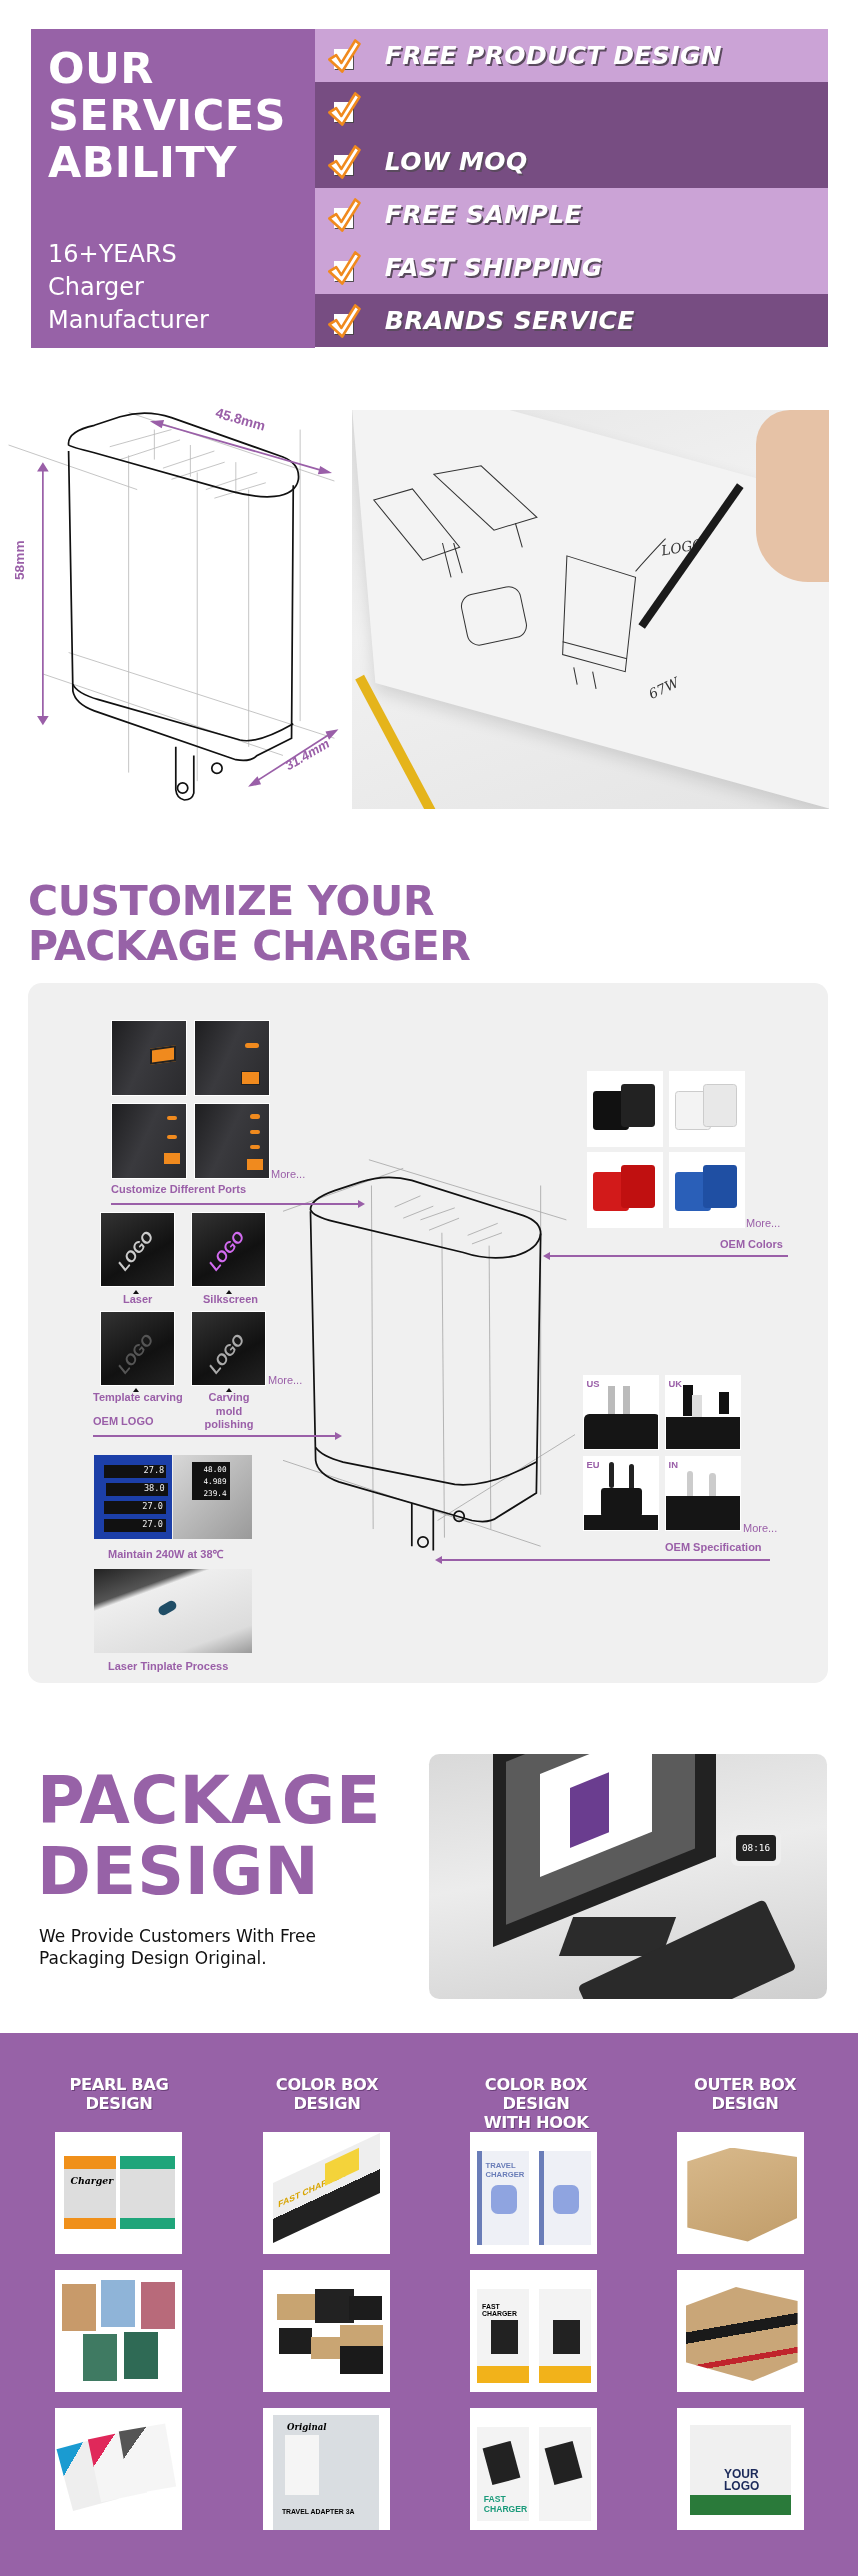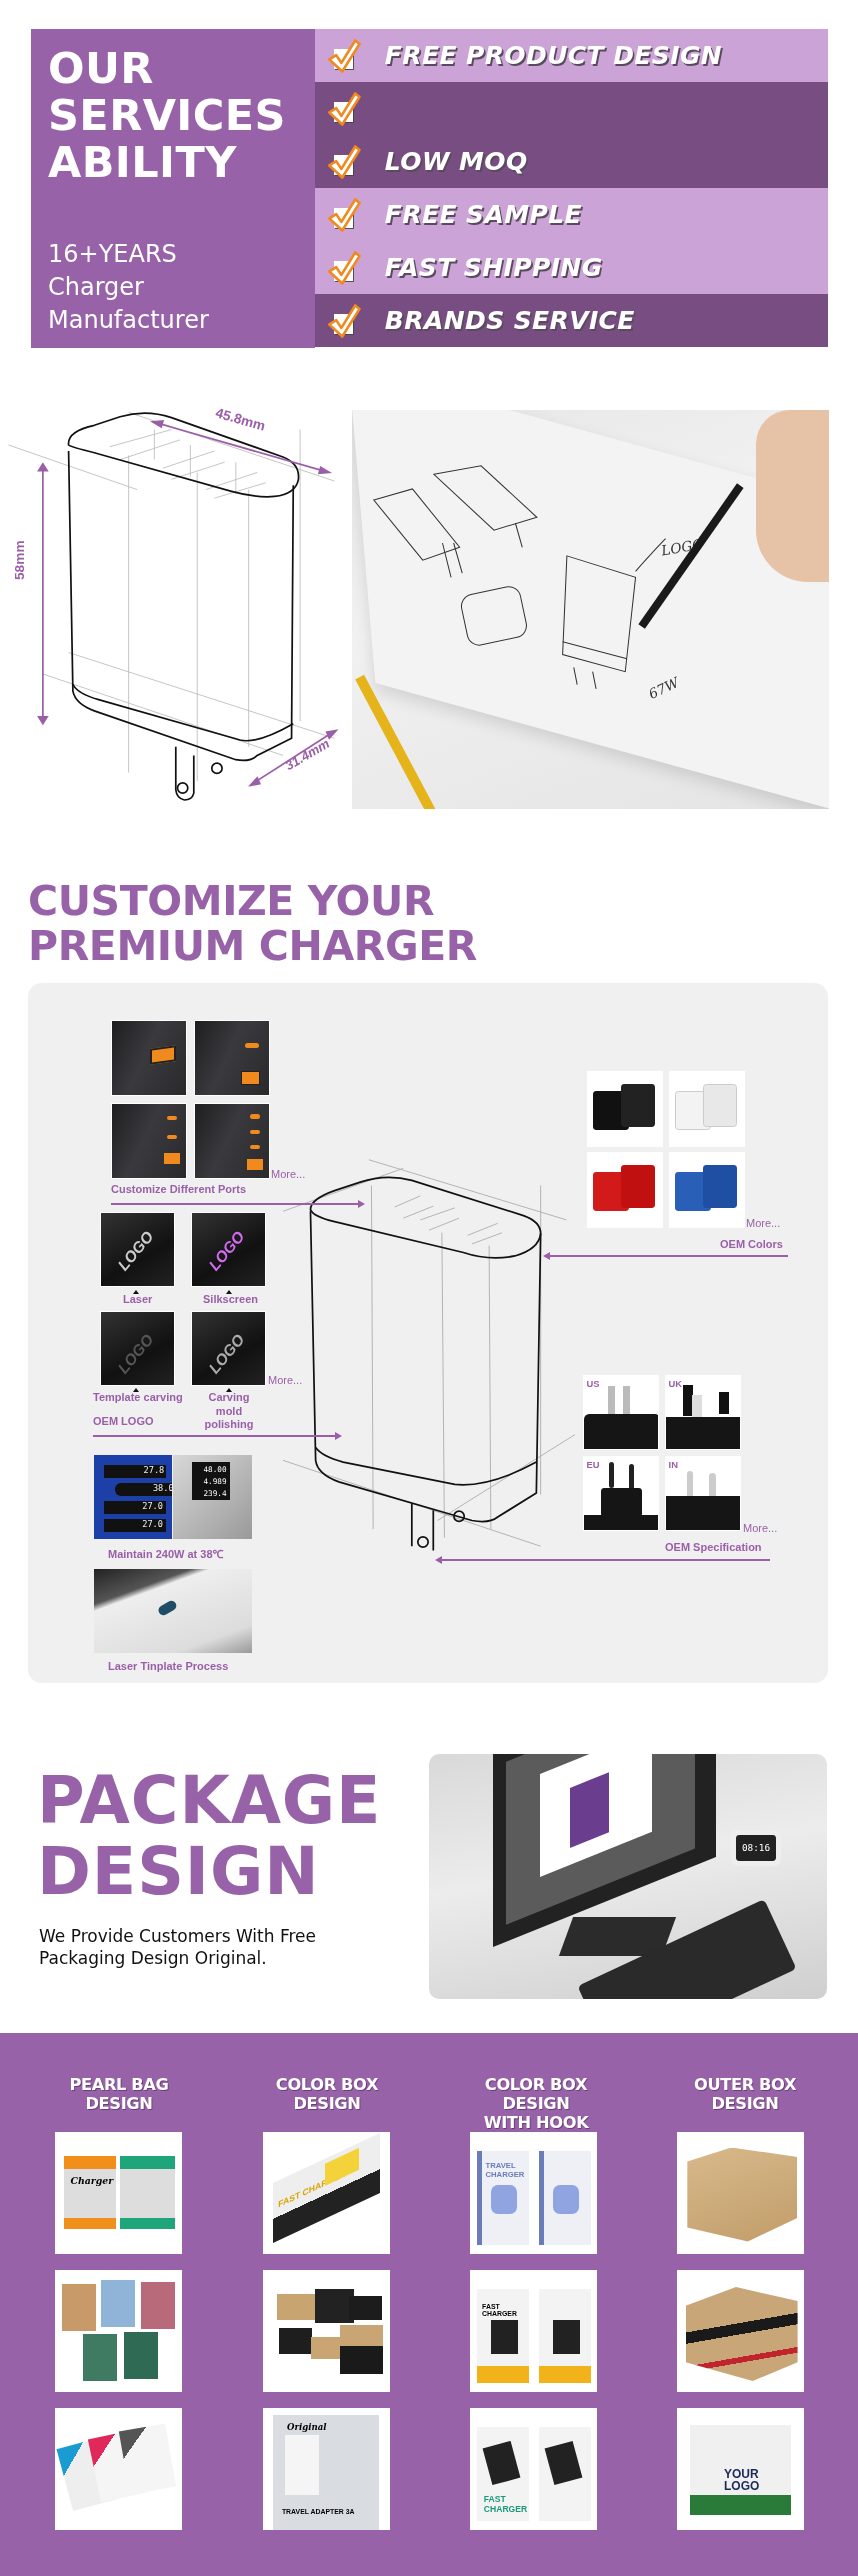--- a/index.html
+++ b/index.html
@@ -173,21 +173,21 @@
   </svg>
   <span class="abs" style="left:309px;top:129px;font-size:13.7px;color:#333;font-family:'DejaVu Serif',serif;font-style:italic;transform:rotate(-10deg);">LOGO</span>
   <span class="abs" style="left:296px;top:270px;font-size:13.7px;color:#333;font-family:'DejaVu Serif',serif;font-style:italic;transform:rotate(-25deg);">67W</span>
   <div class="abs" style="left:335px;top:60px;width:7.7px;height:172px;background:#1a1a1a;transform:rotate(35deg);"></div>
   <div class="abs" style="left:404px;top:0px;width:77px;height:172px;background:#e6c2a6;border-radius:34px 0 0 52px;"></div>
   <div class="abs" style="left:39px;top:258px;width:10.3px;height:155px;background:#e5b41b;transform:rotate(-28deg);"></div>
 </div>
 
 <div class="abs h-purple customize-h">
   <div>CUSTOMIZE YOUR</div>
-  <div>PREMIUM CHARGER</div>
+  <div>PACKAGE CHARGER</div>
 </div>
 
 <div class="abs panel"></div>
 
 <svg class="abs" style="left:283px;top:1151px" width="292" height="404" viewBox="0 0 340 470">
   <g stroke="#aaa" stroke-width="1" fill="none">
     <line x1="0" y1="70" x2="140" y2="20"></line>
       <line x1="100" y1="10" x2="330" y2="80"></line>
     <line x1="0" y1="360" x2="300" y2="460"></line>
       <line x1="180" y1="430" x2="340" y2="330"></line>
@@ -249,21 +249,21 @@
 <span class="more" style="left:268px;top:1374px;">More...</span>
 <span class="tri" style="left:133px;top:1388px;"></span>
 <span class="tri" style="left:226px;top:1388px;"></span>
 <span class="lbl" style="left:93px;top:1391px;">Template carving</span>
 <span class="lbl" style="left:194px;top:1391px;width:70px;white-space:normal;text-align:center;line-height:13.7px;">Carving mold polishing</span>
 <span class="lbl" style="left:93px;top:1415px;">OEM LOGO</span>
 <div class="arrow-r" style="left:93px;top:1435px;width:242px;"></div>
 
 <div class="abs" style="left:94px;top:1455px;width:78px;height:84px;background:#1c3fa8;overflow:hidden;">
   <div class="abs" style="left:10.3px;top:10.3px;width:62px;height:13px;background:#111;color:#eee;font-family:'DejaVu Sans Mono',monospace;font-size:8.6px;text-align:right;padding-right:2px;">27.8</div>
-  <div class="abs" style="left:21px;top:28px;width:62px;height:13px;background:#111;color:#eee;font-family:'DejaVu Sans Mono',monospace;font-size:8.6px;text-align:right;padding-right:3.4px;border-radius:6px;">38.0</div>
+  <div class="abs" style="left:12px;top:28px;width:62px;height:13px;background:#111;color:#eee;font-family:'DejaVu Sans Mono',monospace;font-size:8.6px;text-align:right;padding-right:3.4px;">38.0</div>
   <div class="abs" style="left:10.3px;top:46px;width:62px;height:13px;background:#111;color:#eee;font-family:'DejaVu Sans Mono',monospace;font-size:8.6px;text-align:right;padding-right:3.4px;">27.0</div>
   <div class="abs" style="left:10.3px;top:64px;width:62px;height:13px;background:#111;color:#eee;font-family:'DejaVu Sans Mono',monospace;font-size:8.6px;text-align:right;padding-right:3.4px;">27.0</div>
 </div>
 <div class="abs" style="left:173px;top:1455px;width:79px;height:84px;background:linear-gradient(135deg,#d8d8d8,#9a9a9a);overflow:hidden;">
   <div class="abs" style="left:19px;top:6.9px;width:38px;height:38px;background:#111;color:#fff;font-family:'DejaVu Sans Mono',monospace;font-size:7.7px;line-height:12px;padding:1.7px 3.4px;text-align:right;">
     <div>48.00</div>
     <div>4.989</div>
     <div>239.4</div>
   </div>
 </div>

